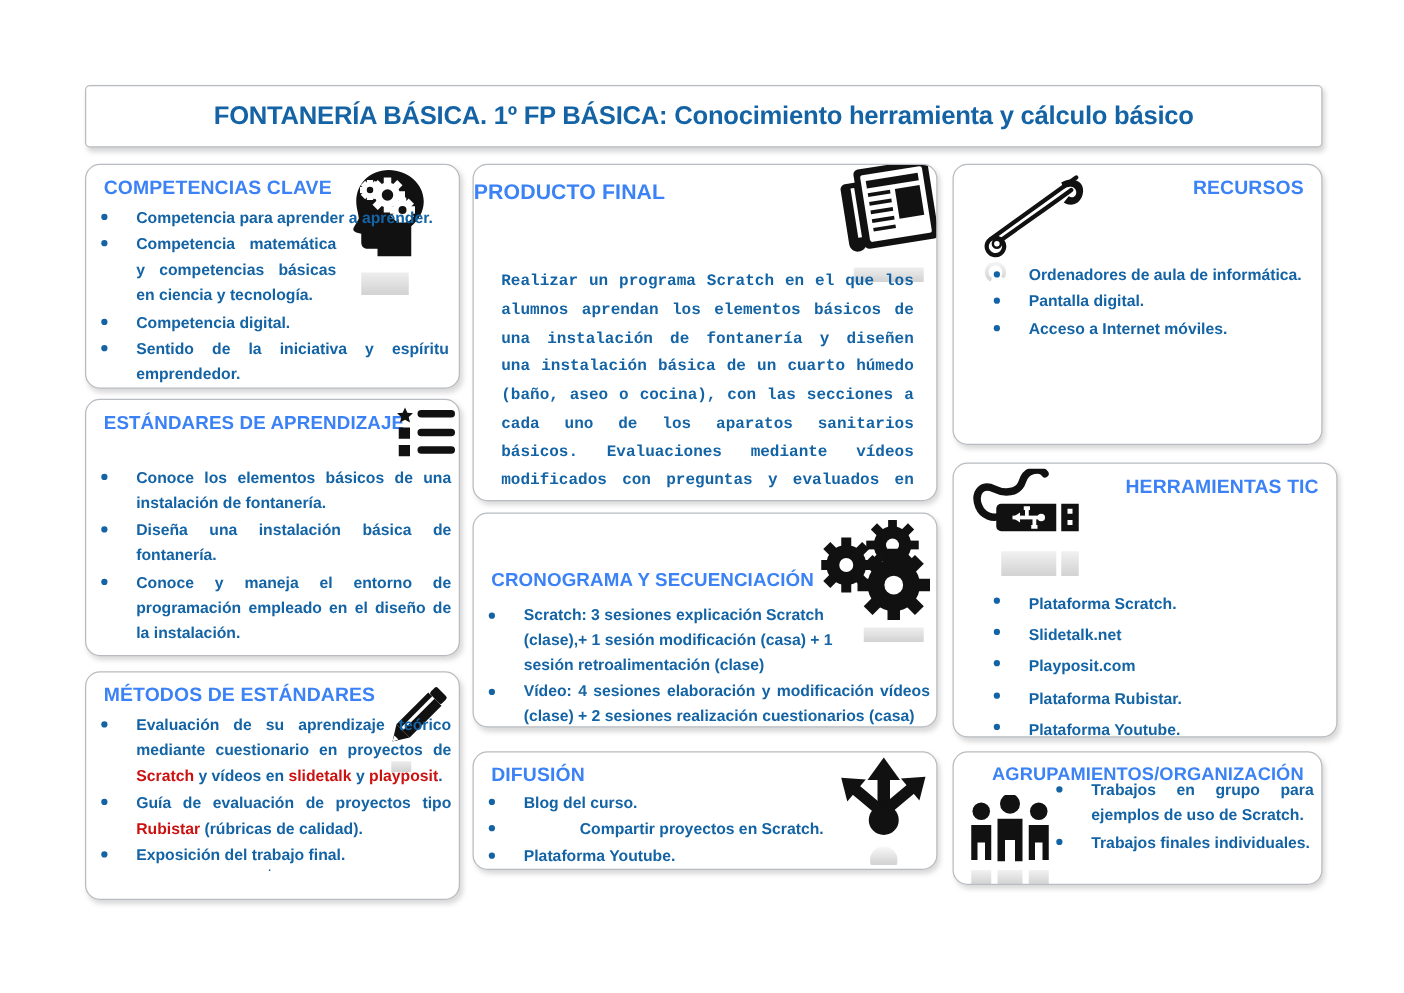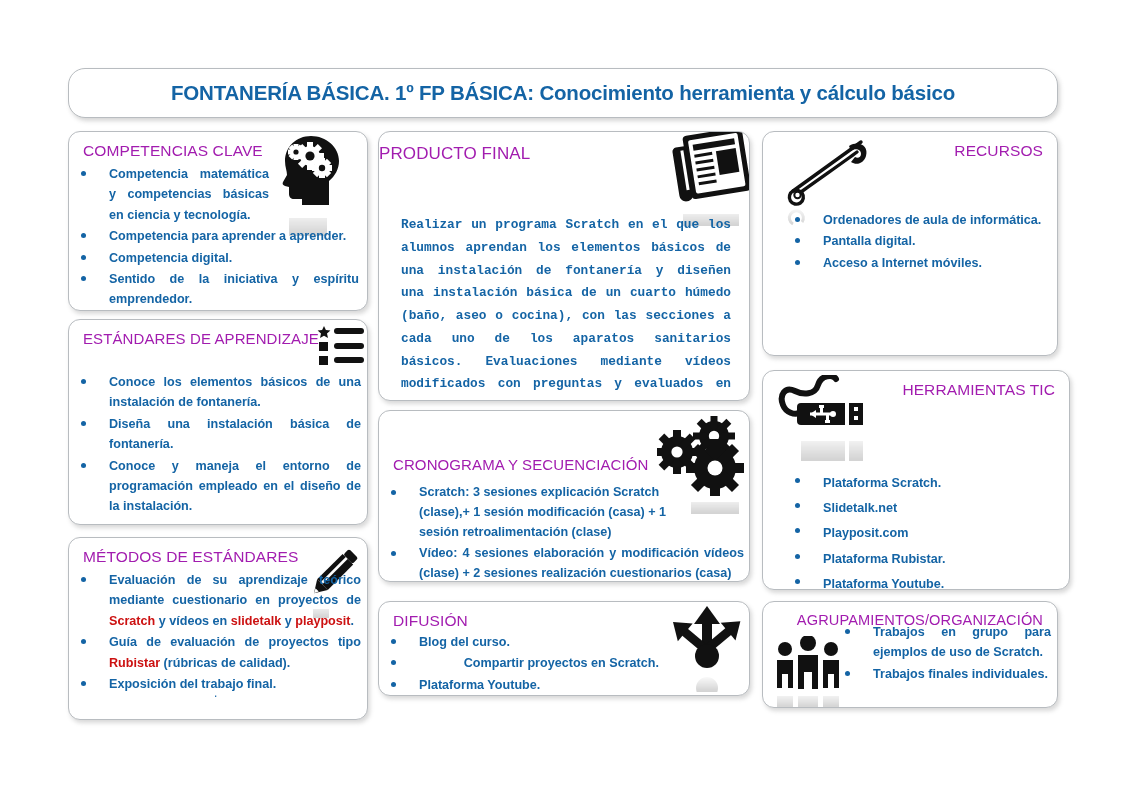--- a/index.html
+++ b/index.html
@@ -15,21 +15,21 @@
     background: #ffffff;
     overflow: hidden;
   }
 
   
   .title-box {
     position: absolute;
     left: 68px; top: 68px;
     width: 990px; height: 50px;
     border: 1.5px solid #b8bcc0;
-    border-radius: 17px;
+    border-radius: 4px;
     background: #ffffff;
     box-shadow: 2px 3px 4px rgba(120,120,120,0.30);
     display: flex; align-items: center; justify-content: center;
   }
   .title-text {
     color: #1464a5;
     font-size: 20.5px;
     font-weight: bold;
     letter-spacing: -0.2px;
     white-space: nowrap;
@@ -39,23 +39,23 @@
   
   .panel {
     position: absolute;
     border: 1.5px solid #b8bcc0;
     border-radius: 12px;
     background: #ffffff;
     box-shadow: 2px 3px 4px rgba(120,120,120,0.28);
     overflow: hidden;
   }
   .panel-head {
-    color: #a21caf;
+    color: #3b82f6;
     font-size: 15.5px;
-    font-weight: normal;
+    font-weight: bold;
     letter-spacing: 0.1px;
     position: absolute;
     white-space: nowrap;
   }
   .head-left  { left: 14px; top: 10px; }
   .head-right { right: 14px; top: 10px; }
   .head-center{ left: 0; right: 0; top: 12px; text-align: left; }
 
   
   ul.blist {
@@ -149,22 +149,22 @@
         <circle cx="45" cy="34" r="3.2" fill="#111"></circle>
       </svg>
       <div class="refl" style="top:72px; height:30px;">
         <svg width="70" height="30" viewBox="0 0 70 30">
           <rect x="12" y="0" width="38" height="18" fill="#111"></rect>
         </svg>
       </div>
     </div>
 
     <ul class="blist" style="left:10px; top:32px; width:280px;">
+      <li><span>Competencia para aprender a aprender.</span></li>
       <li style="width:190px;"><span>Competencia matemática y competencias básicas en ciencia y tecnología.</span></li>
-      <li><span>Competencia para aprender a aprender.</span></li>
       <li><span>Competencia digital.</span></li>
       <li><span>Sentido de la iniciativa y espíritu emprendedor.</span></li>
     </ul>
   </div>
 
   <div class="panel" style="left:68px; top:319px; width:300px; height:206px;">
     <div class="panel-head head-left" style="font-size:15px;">ESTÁNDARES DE APRENDIZAJE</div>
 
     <div class="icon-wrap" style="left:248px; top:5px; width:50px; height:44px;">
       <svg width="48" height="42" viewBox="0 0 48 42">

